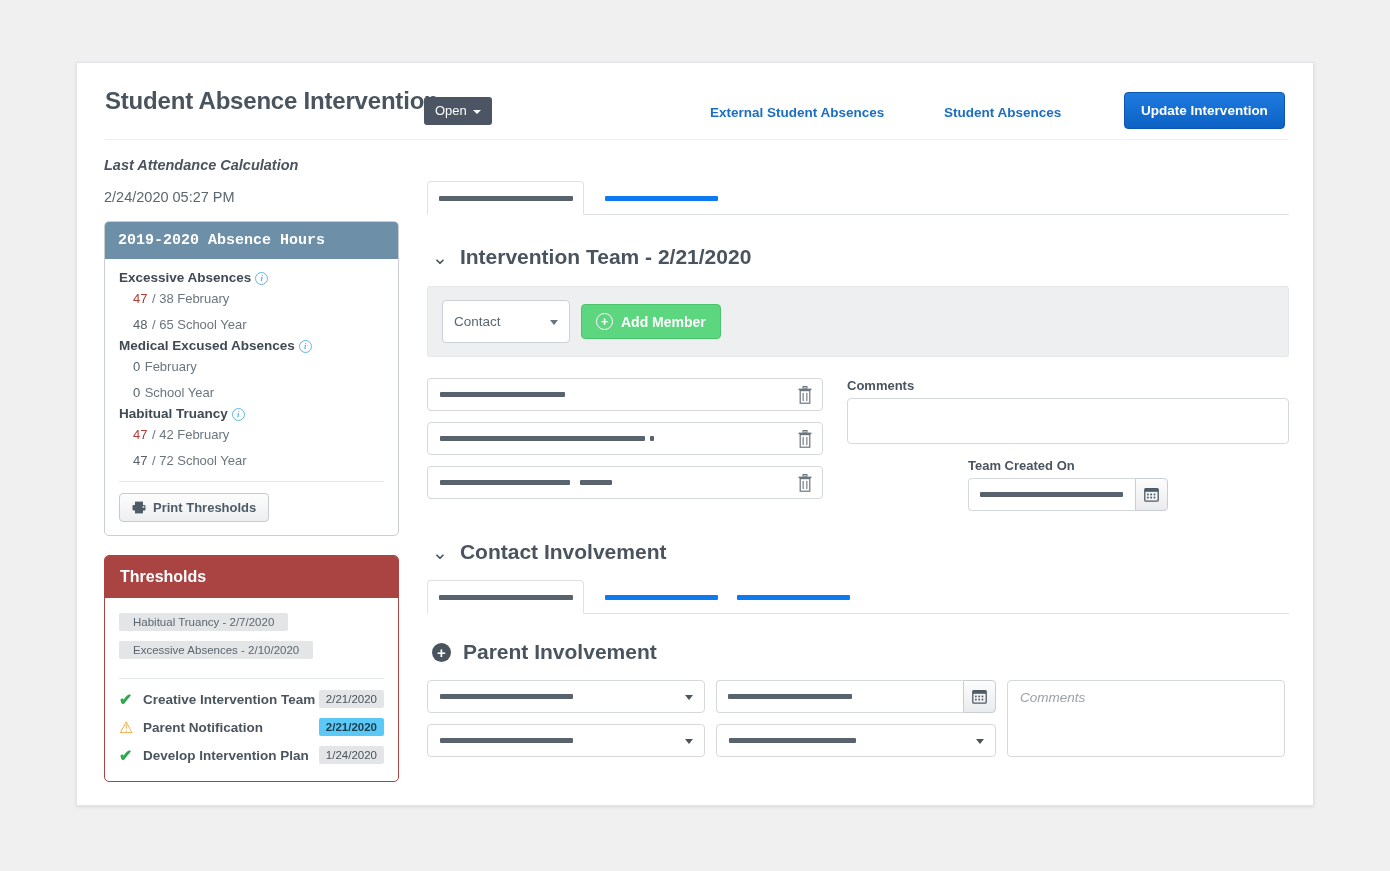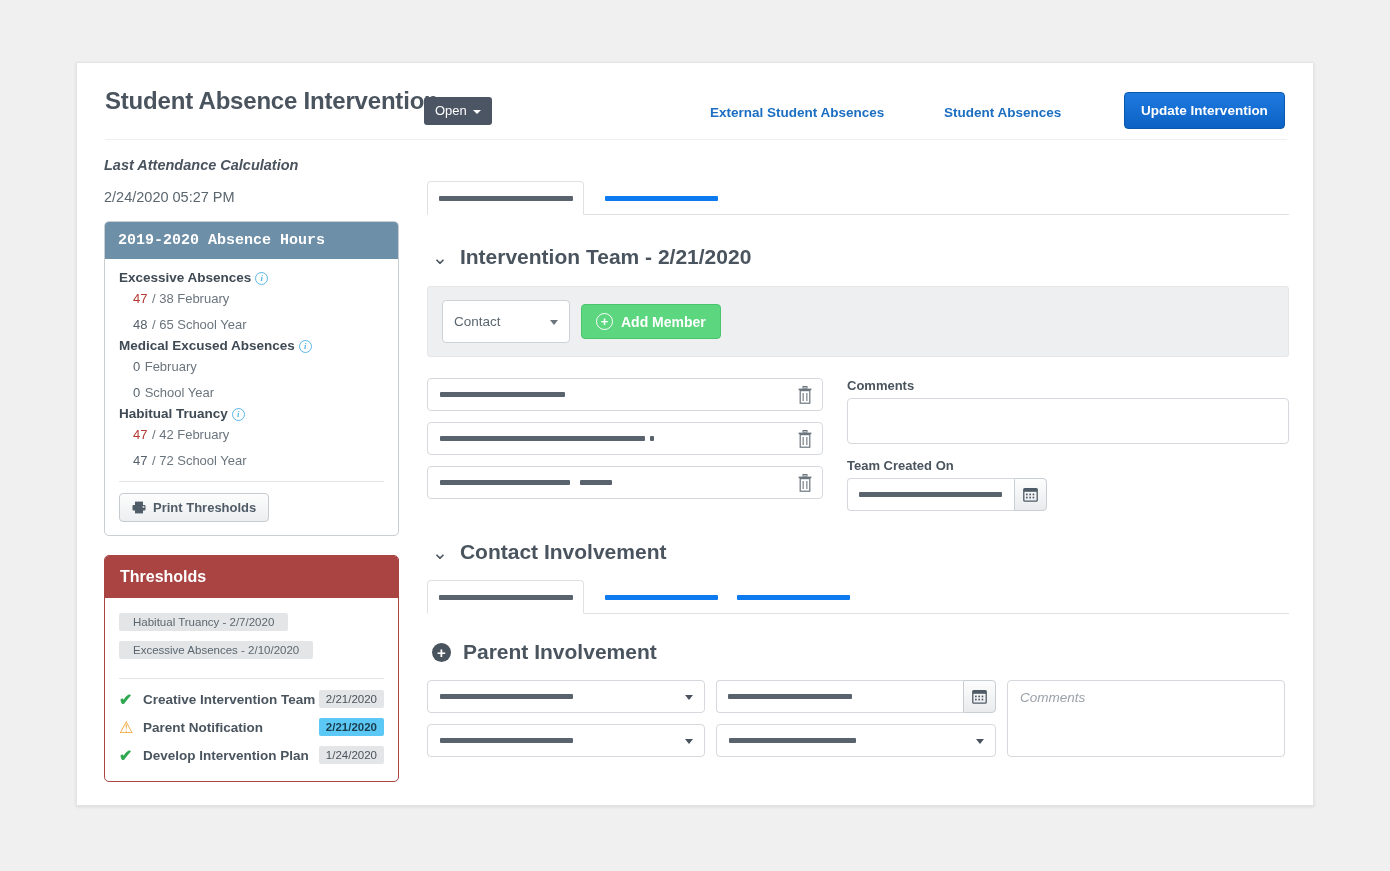--- a/index.html
+++ b/index.html
@@ -413,21 +413,21 @@
               <rect x="4.6" y="7" width="1.1" height="8" fill="#6b757e"></rect>
               <rect x="8.3" y="7" width="1.1" height="8" fill="#6b757e"></rect>
             </svg>
           </div>
         </div>
 
         <div class="col-right">
           <div class="fld-label">Comments</div>
           <div class="textarea-box"></div>
 
-          <div style="display:flex; gap:22px; margin-top:14px;">
+          <div style="display:flex; gap:22px; margin-top:14px;justify-content:center;">
             <div style="width:200px;">
               <div class="fld-label">Team Created On</div>
               <div class="date-wrap">
                 <div class="date-input">
                   <span class="bar" style="width:143px;"></span>
                 </div>
                 <div class="cal-btn">
                   <svg width="15" height="15" viewBox="0 0 15 15">
                     <rect x="0.8" y="1.6" width="13.4" height="12.6" rx="1" fill="none" stroke="#4f5b66" stroke-width="1.3"></rect>
                     <rect x="0.8" y="1.6" width="13.4" height="3.2" fill="#4f5b66"></rect>

